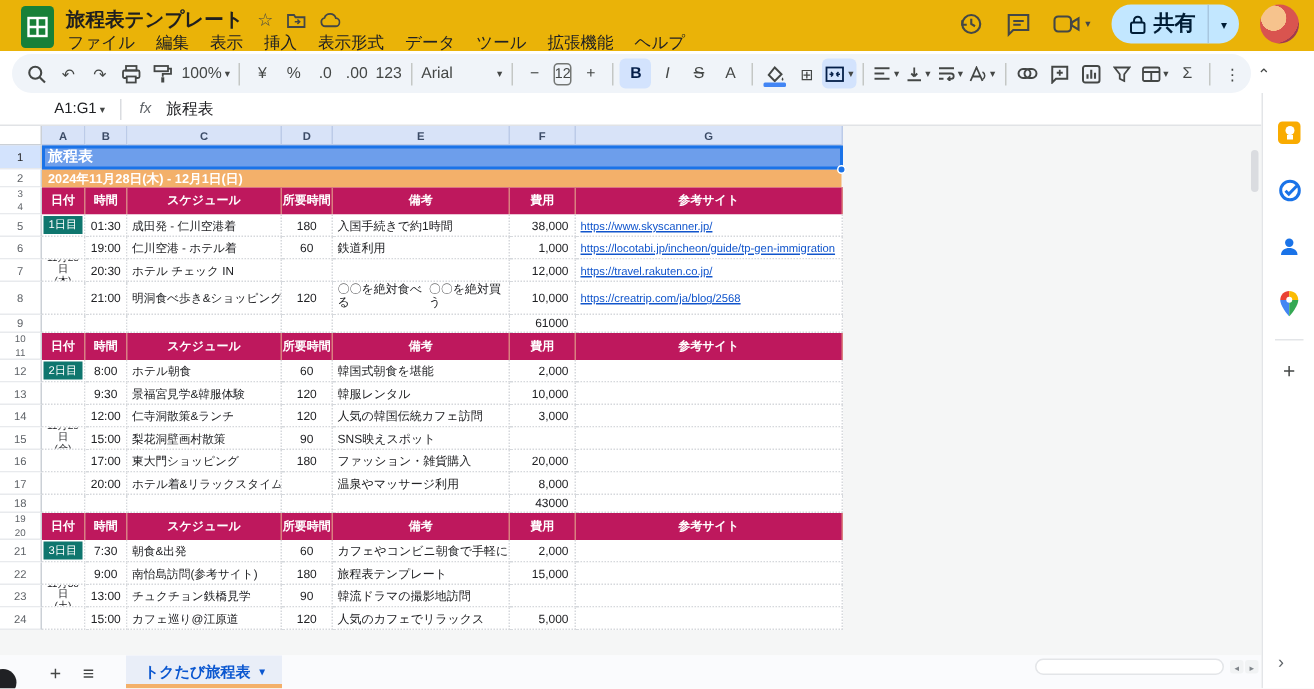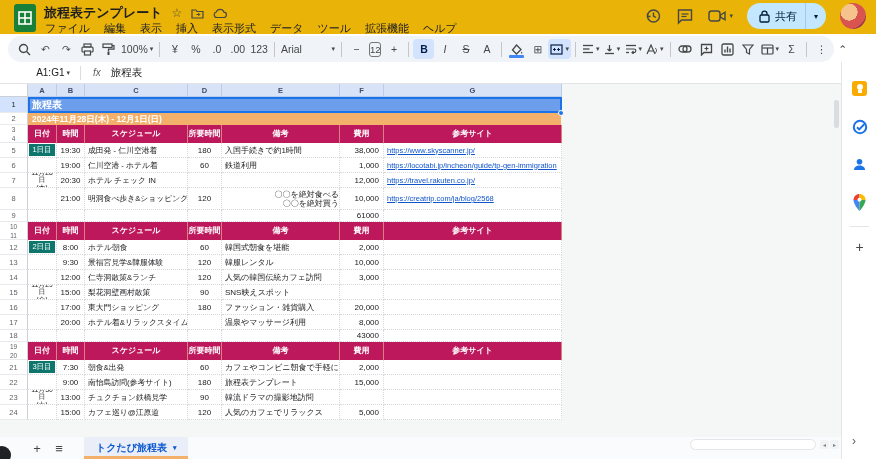--- a/index.html
+++ b/index.html
@@ -11,21 +11,21 @@
   .appbar{position:absolute;top:0;left:0;width:876px;height:34px;background:#eab308}
   .logo{position:absolute;left:13px;top:3px}
   .titleline{position:absolute;left:44px;top:4px;display:flex;align-items:center;gap:9px}
   .doctitle{font-size:13px;font-weight:bold;color:#1f1f1f}
   .ticon{color:#444746;font-size:12px;line-height:12px}
   .menubar{position:absolute;left:38px;top:20px;display:flex}
   .menu{font-size:11px;color:#202124;padding:1px 7px;border-radius:8px;cursor:default}
   .topright{position:absolute;right:10px;top:3px;display:flex;align-items:center;gap:14px}
   .sharepill{display:flex;align-items:center;height:26px;background:#c2e7ff;border-radius:13px;overflow:hidden}
   .shareL{display:flex;align-items:center;gap:5px;padding:0 8px 0 12px;height:100%}
-  .sharetxt{font-size:11px;font-weight:normal;color:#001d35}
+  .sharetxt{font-size:14px;font-weight:bold;color:#001d35}
   .sharediv{width:1px;height:26px;background:#a8c7e0}
   .shareR{padding:0 8px;height:100%;display:flex;align-items:center;font-size:8px;color:#001d35}
   .avatar{width:26px;height:26px;border-radius:50%;background:radial-gradient(circle at 35% 35%,#f6c38d 0 35%,#d9544f 36% 70%,#a03b4e 71%)}
   .caret{font-size:7px;color:#444746;margin-left:2px}
   
   .toolbar{position:absolute;left:8px;top:36px;width:826px;height:26px;background:#f0f4f9;border-radius:13px;
            display:flex;align-items:center;padding:0 6px;color:#444746}
   .tb{height:20px;min-width:21px;padding:0 2px;border-radius:4px;display:flex;align-items:center;justify-content:center;
       font-size:10.5px;color:#444746;flex:0 0 auto}
   .tb.active{background:#d3e3fd;color:#041e49}
@@ -59,21 +59,21 @@
   .drow .merged{background:#f3b06a;color:#fff;font-weight:bold;font-size:8.5px;line-height:12px;padding-left:4px;width:533px}
   .thead .th{background:#be185d;color:#fff;font-weight:bold;font-size:8px;text-align:center;line-height:18px;
              border-right:1px solid #da8080}
   .cell{background:#fff;border-right:1px dotted #d5d8dc;border-bottom:1px dotted #d5d8dc;font-size:8px;color:#202124;
         display:flex;align-items:center}
   .ct{justify-content:center}
   .cl{padding-left:3px}
   .cr{justify-content:flex-end;padding-right:4px}
   .badge{display:block;width:100%;margin:1px 1px;background:#0f766e;color:#fff;font-size:7.5px;text-align:center;line-height:12px}
   .datelab{width:100%;text-align:center;font-size:6.8px;line-height:7.5px;color:#202124;display:flex;flex-direction:column}
-  .note2{flex-direction:column;align-items:flex-end;justify-content:center;line-height:9px}
+  .note2{flex-direction:row;align-items:flex-start;justify-content:center;line-height:9px}
   .lnk{color:#1155cc;text-decoration:underline;font-size:7.5px;white-space:nowrap;display:block;padding-left:3px}
   .cc-txt{white-space:nowrap;font-size:7.8px}
   .sel{position:absolute;left:28px;top:13px;width:534px;height:16px;border:2px solid #1a73e8;pointer-events:none}
   .handle{position:absolute;left:558px;top:26px;width:6px;height:6px;border-radius:50%;background:#1a73e8;border:1px solid #fff;pointer-events:none}
   .vscroll{position:absolute;right:2px;top:16px;width:5px;height:28px;border-radius:3px;background:#dadce0}
   
   .bottombar{position:absolute;left:0;top:437px;width:841px;height:22px;background:#fafbfd;display:flex;align-items:center}
   .bicon{width:22px;height:22px;display:flex;align-items:center;justify-content:center;font-size:13px;color:#444746}
   .addbtn{margin-left:26px}
   .sheettab{margin-left:14px;height:22px;display:flex;align-items:center;gap:6px;padding:0 12px;background:#e9eef8;
@@ -352,21 +352,21 @@
       <div class="c th w-e h18">備考</div>
       <div class="c th w-f h18">費用</div>
       <div class="c th w-g h18">参考サイト</div>
     </div>
 
     <div class="r h15">
       <div class="c rn w-rn h15">5</div>
       <div class="c cell w-a h15">
           <span class="badge">1日目</span>
         </div>
-      <div class="c cell ct w-b h15">19:30</div>
+      <div class="c cell ct w-b h15">01:30</div>
       <div class="c cell cl w-c h15">
           <span class="cc-txt">成田発 - 仁川空港着</span>
         </div>
       <div class="c cell ct w-d h15">180</div>
       <div class="c cell cl w-e h15">入国手続きで約1時間</div>
       <div class="c cell cr w-f h15">38,000</div>
       <div class="c cell w-g h15">
           <a class="lnk" href="#">https://www.skyscanner.jp/</a>
         </div>
     </div>

